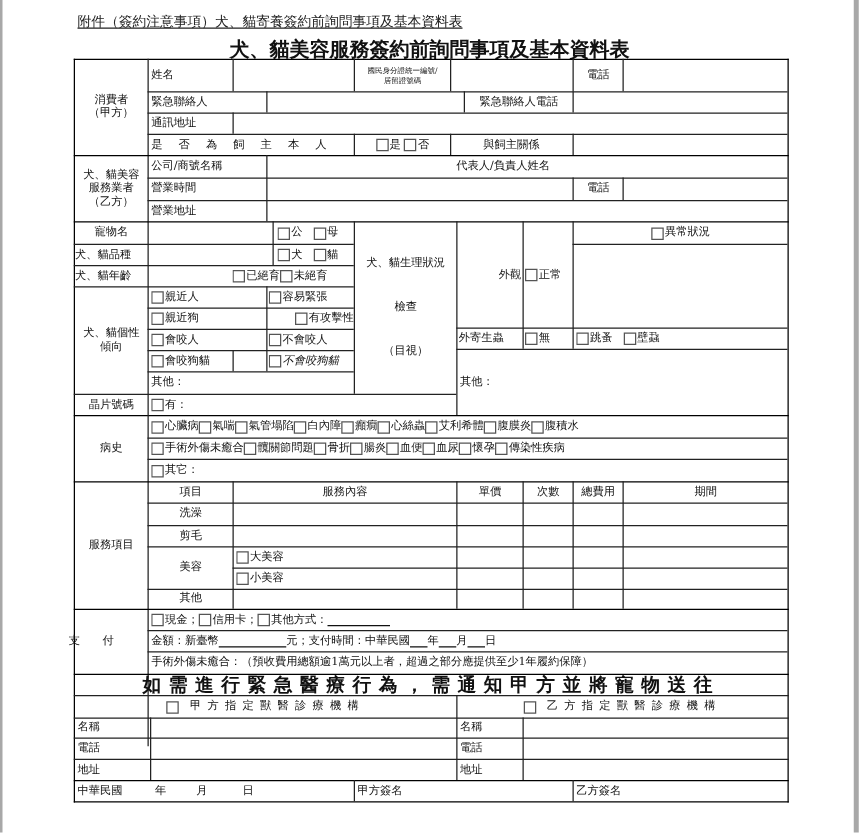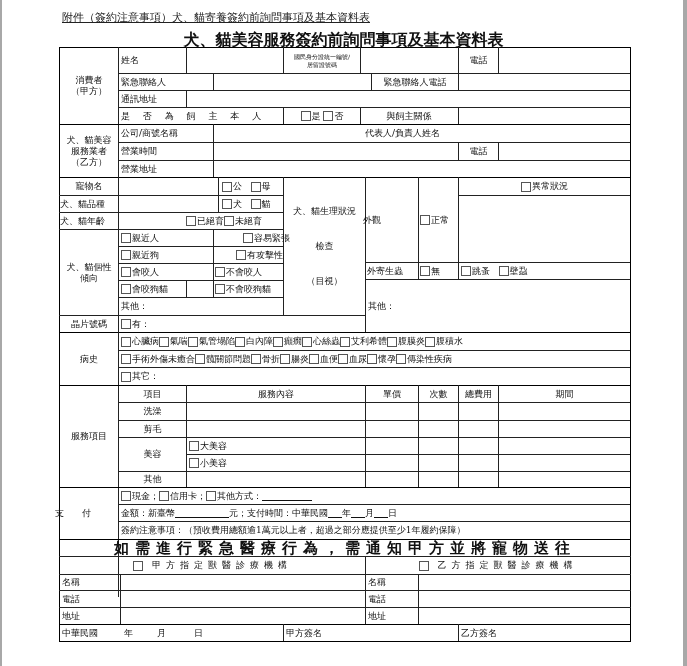--- a/index.html
+++ b/index.html
@@ -159,21 +159,21 @@
 </div>
 
 <div class="cell center" style="left:60px;top:230px;width:58px;height:85px;flex-direction:column;">
   <span>犬、貓個性</span>
       <span>傾向</span>
 </div>
 <div class="cell" style="left:121px;top:230px;width:92px;height:16px;">
       <span class="cb"></span>
       <span>親近人</span>
     </div>
-<div class="cell" style="left:215px;top:230px;width:68px;height:16px;padding-left:28px;">
+<div class="cell" style="left:215px;top:230px;width:68px;height:16px;">
       <span class="cb"></span>
       <span>容易緊張</span>
     </div>
 <div class="cell" style="left:121px;top:247px;width:92px;height:16px;">
       <span class="cb"></span>
       <span>親近狗</span>
     </div>
 <div class="cell" style="left:215px;top:247px;width:68px;height:16px;justify-content:flex-end;">
       <span class="cb"></span>
       <span>有攻擊性</span>
@@ -183,32 +183,32 @@
       <span>會咬人</span>
     </div>
 <div class="cell" style="left:215px;top:264px;width:68px;height:16px;">
       <span class="cb"></span>
       <span>不會咬人</span>
     </div>
 <div class="cell" style="left:121px;top:281px;width:64px;height:16px;">
       <span class="cb"></span>
       <span>會咬狗貓</span>
     </div>
-<div class="cell" style="left:215px;top:281px;width:68px;height:16px;">
+<div class="cell" style="left:215px;top:281px;width:68px;height:16px;font-style:italic;">
       <span class="cb"></span>
       <span>不會咬狗貓</span>
     </div>
 <div class="cell" style="left:121px;top:298px;width:160px;height:17px;">其他：</div>
 
 <div class="cell center" style="left:284px;top:178px;width:81px;height:137px;flex-direction:column;gap:24px;">
   <span>犬、貓生理狀況</span>
       <span>檢查</span>
       <span>（目視）</span>
 </div>
-<div class="cell center" style="left:346px;top:178px;width:52px;height:84px;">外觀</div>
+<div class="cell center" style="left:382px;top:178px;width:52px;height:84px;">外觀</div>
 <div class="cell" style="left:420px;top:178px;width:38px;height:84px;">
       <span class="cb"></span>
       <span>正常</span>
     </div>
 <div class="cell center" style="left:459px;top:178px;width:171px;height:17px;">
       <span class="cb"></span>
       <span>異常狀況</span>
     </div>
 <div class="cell" style="left:459px;top:196px;width:170px;height:66px;"></div>
 <div class="cell" style="left:367px;top:263px;width:51px;height:16px;">外寄生蟲</div>
@@ -327,21 +327,21 @@
   <span>金額：新臺幣</span>
       <span class="uline" style="width:54px;"></span>
       <span>元；支付時間：中華民國</span>
       <span class="uline" style="width:14px;"></span>
       <span>年</span>
       <span class="uline" style="width:14px;"></span>
       <span>月</span>
       <span class="uline" style="width:14px;"></span>
       <span>日</span>
 </div>
-<div class="cell" style="left:121px;top:522px;width:508px;height:17px;">簽約注意事項：（預收費用總額逾1萬元以上者，超過之部分應提供至少1年履約保障）</div>
+<div class="cell" style="left:121px;top:522px;width:508px;height:17px;">手術外傷未癒合：（預收費用總額逾1萬元以上者，超過之部分應提供至少1年履約保障）</div>
 
 <div class="ln h" style="left:59px;top:556px;width:572px;"></div>
 <div class="ln h" style="left:59px;top:574px;width:572px;"></div>
 <div class="ln h" style="left:59px;top:590px;width:572px;"></div>
 <div class="ln h" style="left:59px;top:607px;width:572px;"></div>
 <div class="ln h thick" style="left:59px;top:624px;width:572px;"></div>
 <div class="ln v" style="left:365px;top:556px;height:68px;"></div>
 <div class="ln v" style="left:120px;top:574px;height:50px;"></div>
 <div class="ln v" style="left:418px;top:574px;height:50px;"></div>
 <div class="ln v" style="left:283px;top:624px;height:17px;"></div>

